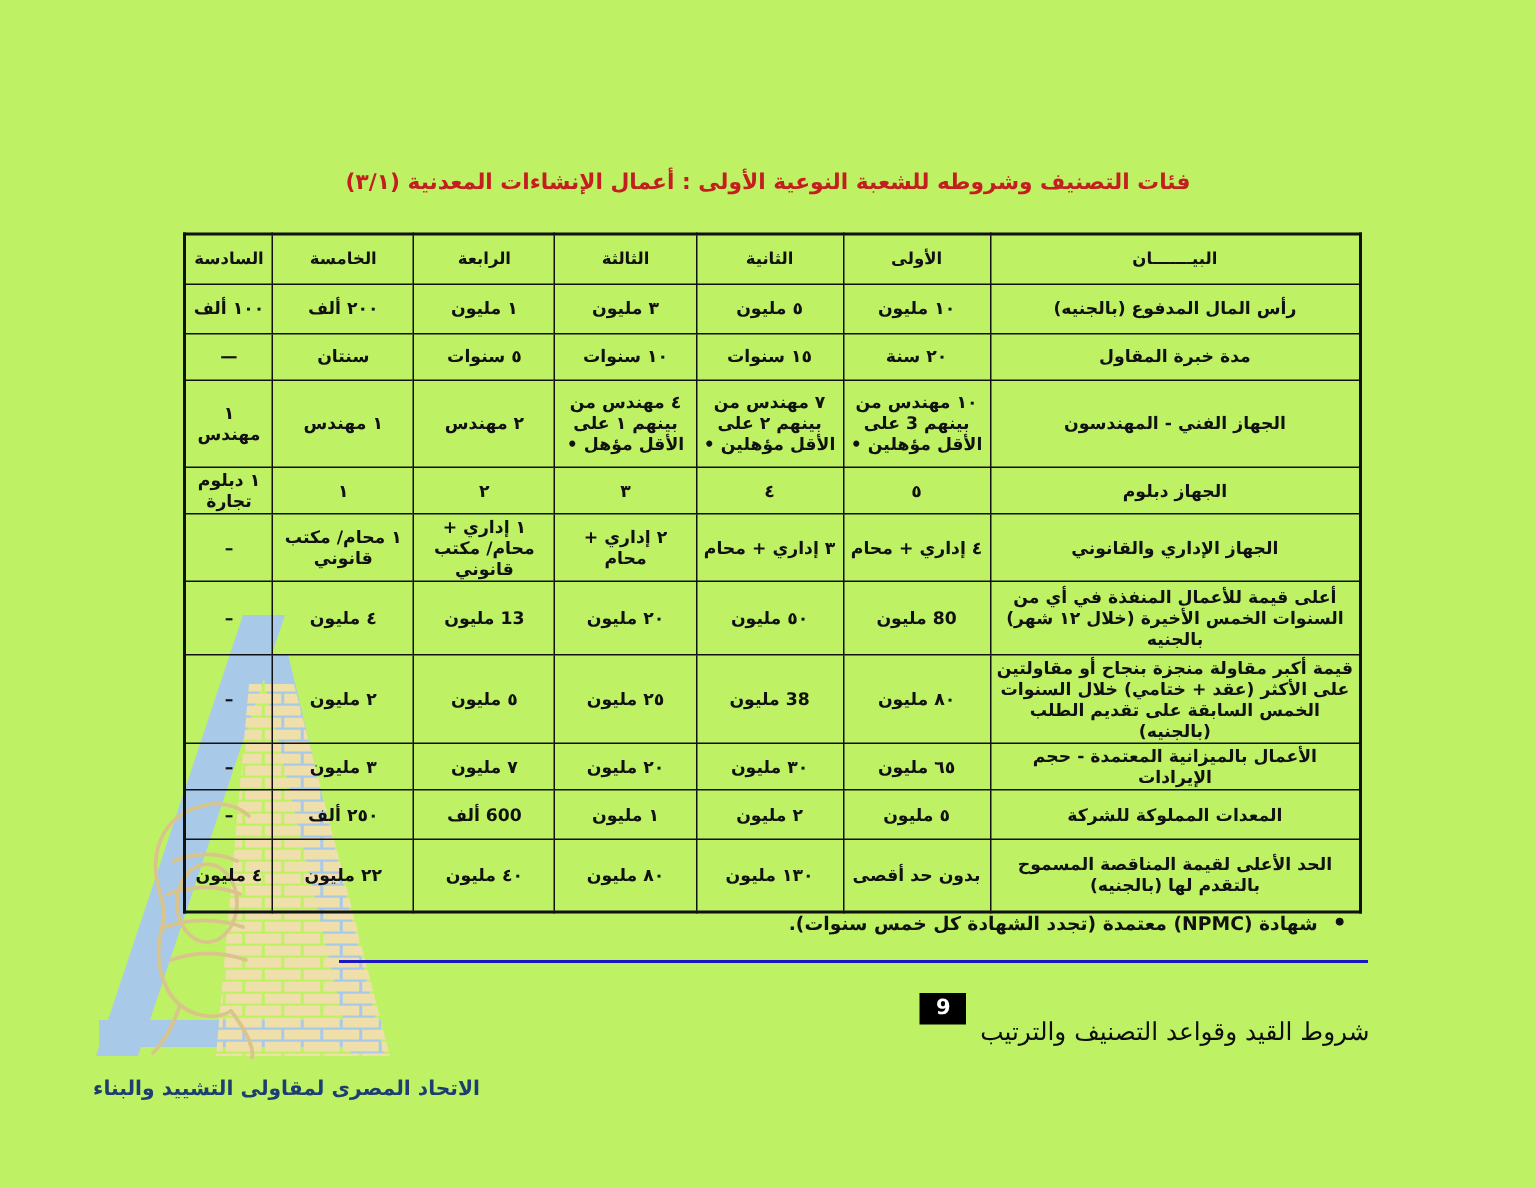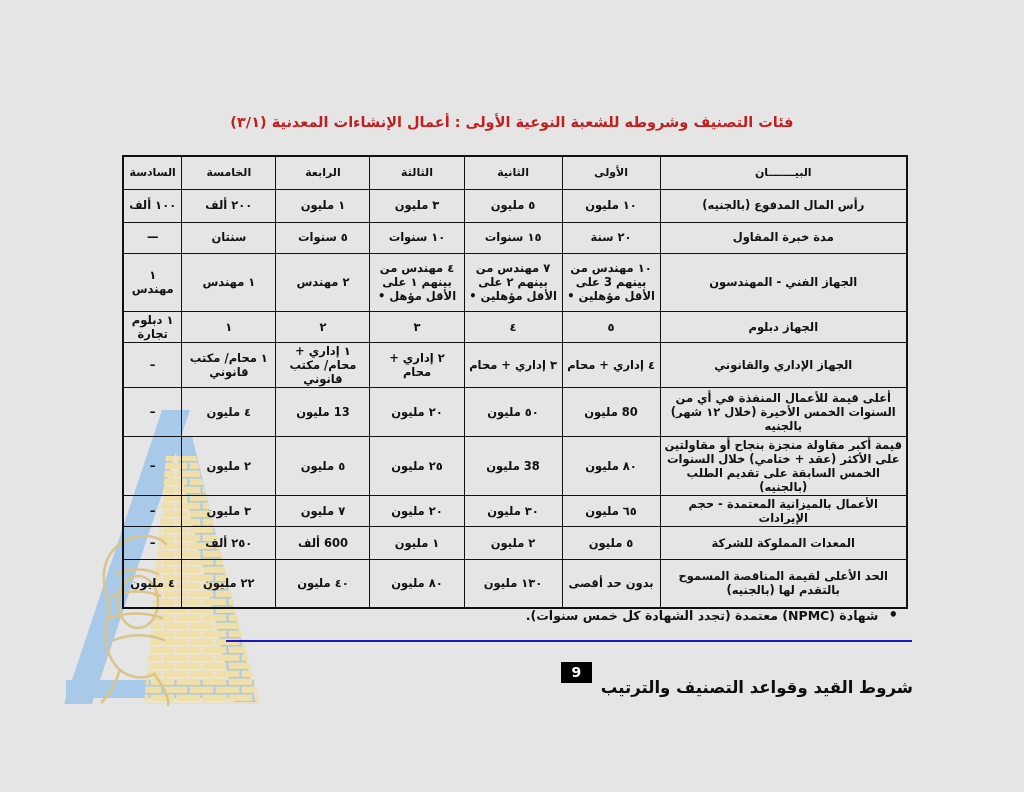--- a/index.html
+++ b/index.html
@@ -1,17 +1,17 @@
 <!DOCTYPE html>
 <html lang="ar" dir="rtl"><head>
 <meta charset="utf-8">
 <style>
   html,body{margin:0;padding:0;}
   .page{
-    position:relative;width:1024px;height:792px;background:#e5e5e5;
+    position:relative;width:1024px;height:792px;background:#bef264;
     font-family:"DejaVu Sans",sans-serif;color:#111;direction:rtl;overflow:hidden;
   }
   
   .doc-title{
     position:absolute;top:114px;left:0;right:0;text-align:center;
     color:#c41f1f;font-weight:bold;font-size:14.5px;z-index:2;
   }
   
   .table-wrap{position:absolute;top:155px;right:116px;width:786px;z-index:2;}
   table.cls{width:100%;border-collapse:collapse;table-layout:fixed;border:2px solid #111;}
@@ -28,21 +28,21 @@
     font-weight:bold;font-size:12.5px;z-index:2;direction:rtl;
   }
   .note .bullet{font-size:15px;line-height:1;}
   
   .blue-rule{position:absolute;top:640px;left:226px;width:686px;height:2px;background:#1b18c2;z-index:2;}
   
   .section-heading{
     position:absolute;top:647px;right:111px;display:flex;align-items:center;gap:9px;
     z-index:2;direction:rtl;
   }
-  .section-heading .txt{font-size:16.5px;font-weight:bold;color:#0d0d0d;white-space:nowrap;margin-top:31px;}
+  .section-heading .txt{font-size:16.5px;font-weight:normal;color:#0d0d0d;white-space:nowrap;margin-top:31px;}
   .num-box{
     background:#000;color:#fff;min-width:31px;height:21px;display:flex;align-items:center;
     justify-content:center;font-size:14px;font-weight:bold;
   }
   
   .footer{
     position:absolute;top:718px;left:58px;width:266px;text-align:center;
     color:#1c3e70;font-weight:bold;font-size:13.5px;white-space:nowrap;z-index:2;
   }
   
@@ -205,14 +205,15 @@
     <span>شهادة (NPMC) معتمدة (تجدد الشهادة كل خمس سنوات).</span>
   </div>
 
   <div class="blue-rule"></div>
 
   <div class="section-heading">
     <span class="txt">شروط القيد وقواعد التصنيف والترتيب</span>
     <span class="num-box">9</span>
   </div>
 
+  <div class="footer">الاتحاد المصرى لمقاولى التشييد والبناء</div>
 
 </div>
 
 </body></html>

